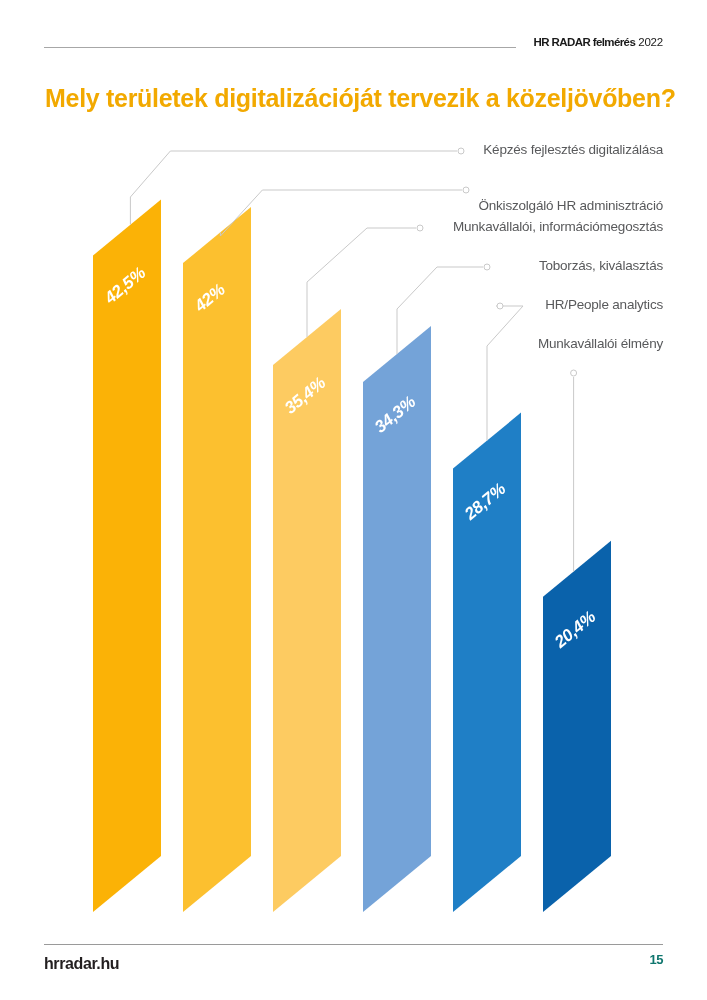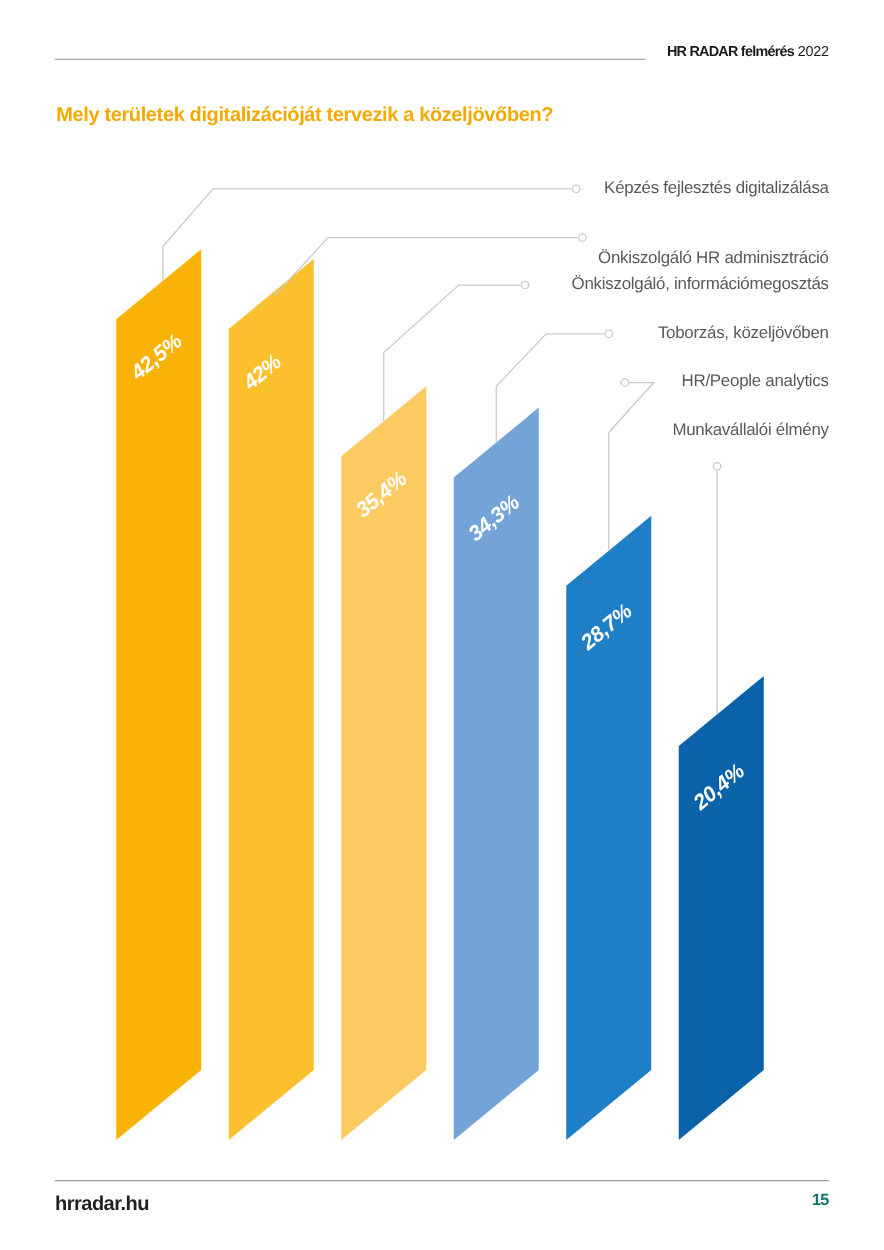--- a/index.html
+++ b/index.html
@@ -44,21 +44,21 @@
   #header-label .bold {
     font-weight: bold;
     letter-spacing: -0.6px;
   }
 
   
   #chart-title {
     position: absolute;
     left: 45px;
     top: 84px;
-    font-size: 16px;
+    font-size: 25px;
     font-weight: bold;
     color: #f2a900;
     letter-spacing: -0.3px;
     white-space: nowrap;
   }
 
   
   #chart-stage {
     position: absolute;
     left: 0;
@@ -163,22 +163,22 @@
         <circle cx="487" cy="267" r="3" fill="#ffffff" stroke="#c9c9c9" stroke-width="1"></circle>
         <polyline points="487,440.58500000000004 487,346 523,306 496,306" fill="none" stroke="#c9c9c9" stroke-width="1"></polyline>
         <circle cx="500" cy="306" r="3" fill="#ffffff" stroke="#c9c9c9" stroke-width="1"></circle>
         <polyline points="573.6,571.62 573.6,377" fill="none" stroke="#c9c9c9" stroke-width="1"></polyline>
         <circle cx="573.6" cy="373" r="3" fill="#ffffff" stroke="#c9c9c9" stroke-width="1"></circle>
       </g>
   </svg>
   <div id="labels-group">
       <div class="callout-label" style="right: 44px; top: 142px;">Képzés fejlesztés digitalizálása</div>
       <div class="callout-label" style="right: 44px; top: 181px; margin-top: 17px;">Önkiszolgáló HR adminisztráció</div>
-      <div class="callout-label" style="right: 44px; top: 219px;">Önkiszolgáló, információmegosztás</div>
-      <div class="callout-label" style="right: 44px; top: 258px;">Toborzás, közeljövőben</div>
+      <div class="callout-label" style="right: 44px; top: 219px;">Munkavállalói, információmegosztás</div>
+      <div class="callout-label" style="right: 44px; top: 258px;">Toborzás, kiválasztás</div>
       <div class="callout-label" style="right: 44px; top: 297px;">HR/People analytics</div>
       <div class="callout-label" style="right: 44px; top: 336px;">Munkavállalói élmény</div>
     </div>
   <div id="values-group">
       <div class="bar-value" style="left: 101px; top: 293.375px; transform: rotate(-39.4725deg);">42,5%</div>
       <div class="bar-value" style="left: 191px; top: 301.1px; transform: rotate(-39.4725deg);">42%</div>
       <div class="bar-value" style="left: 281px; top: 403.07px; transform: rotate(-39.4725deg);">35,4%</div>
       <div class="bar-value" style="left: 371px; top: 422.065px; transform: rotate(-39.4725deg);">34,3%</div>
       <div class="bar-value" style="left: 461px; top: 508.585px; transform: rotate(-39.4725deg);">28,7%</div>
       <div class="bar-value" style="left: 551px; top: 636.82px; transform: rotate(-39.4725deg);">20,4%</div>

